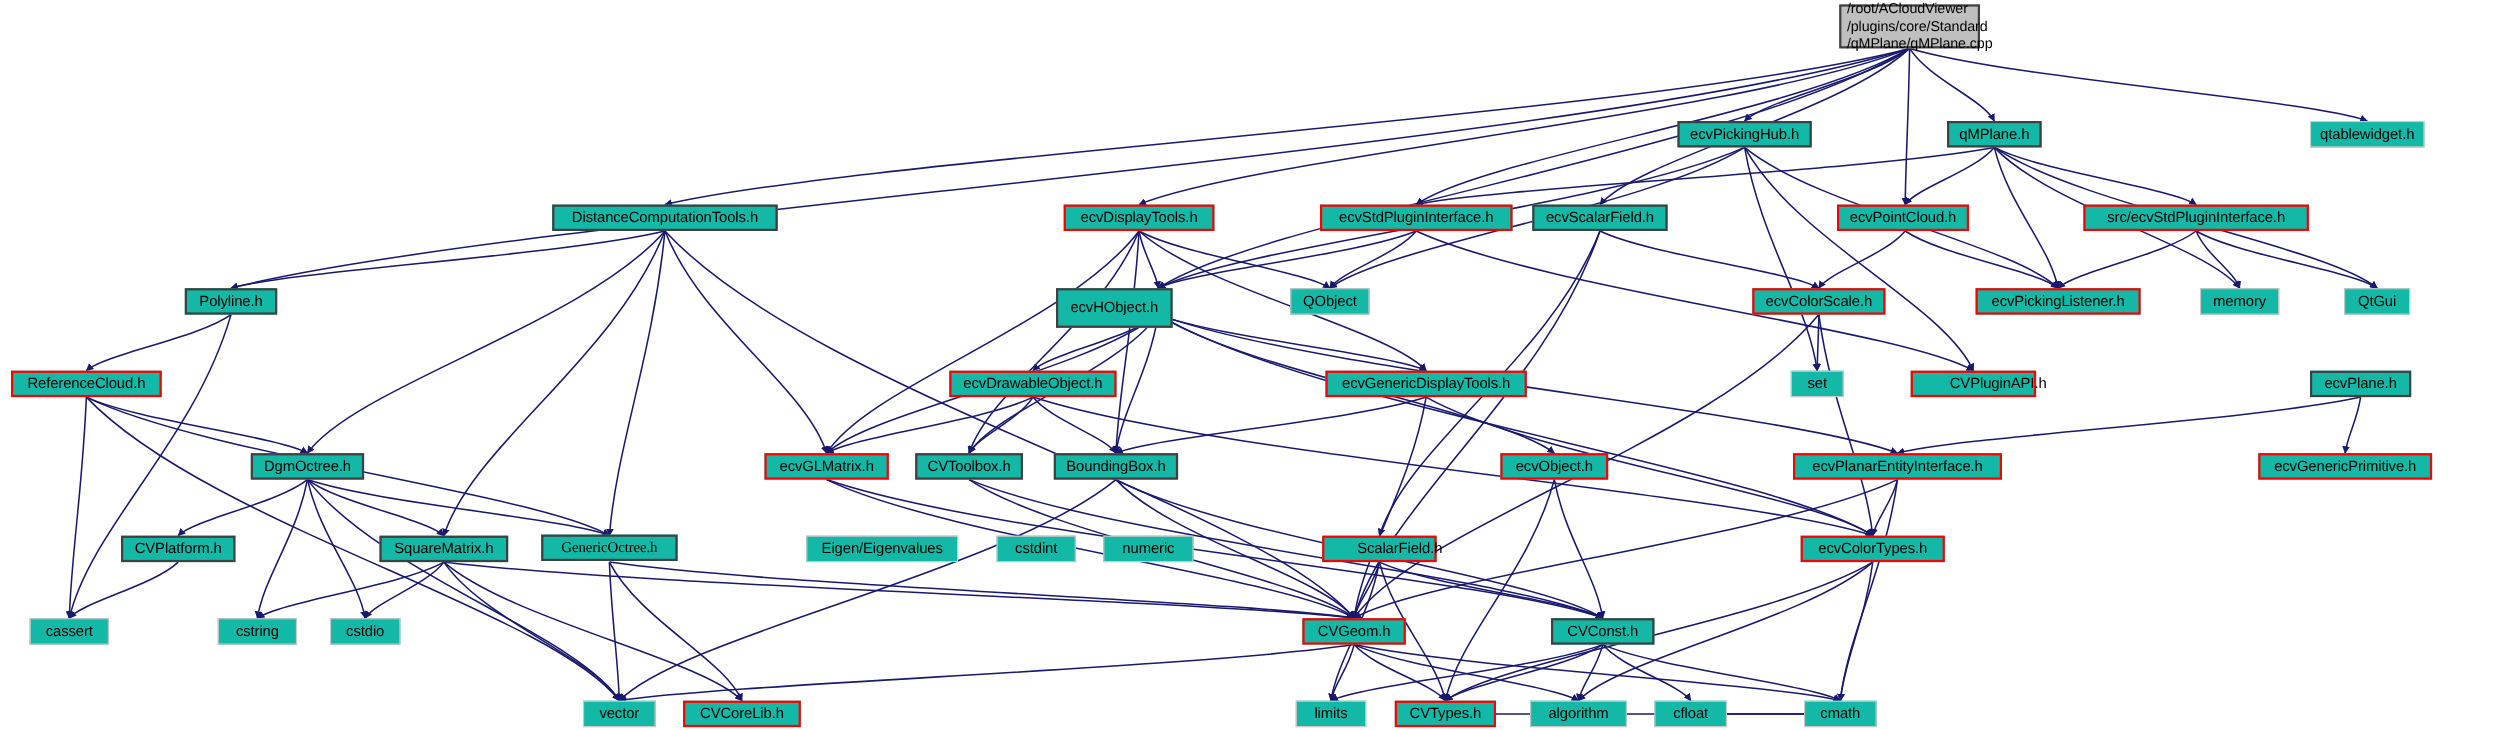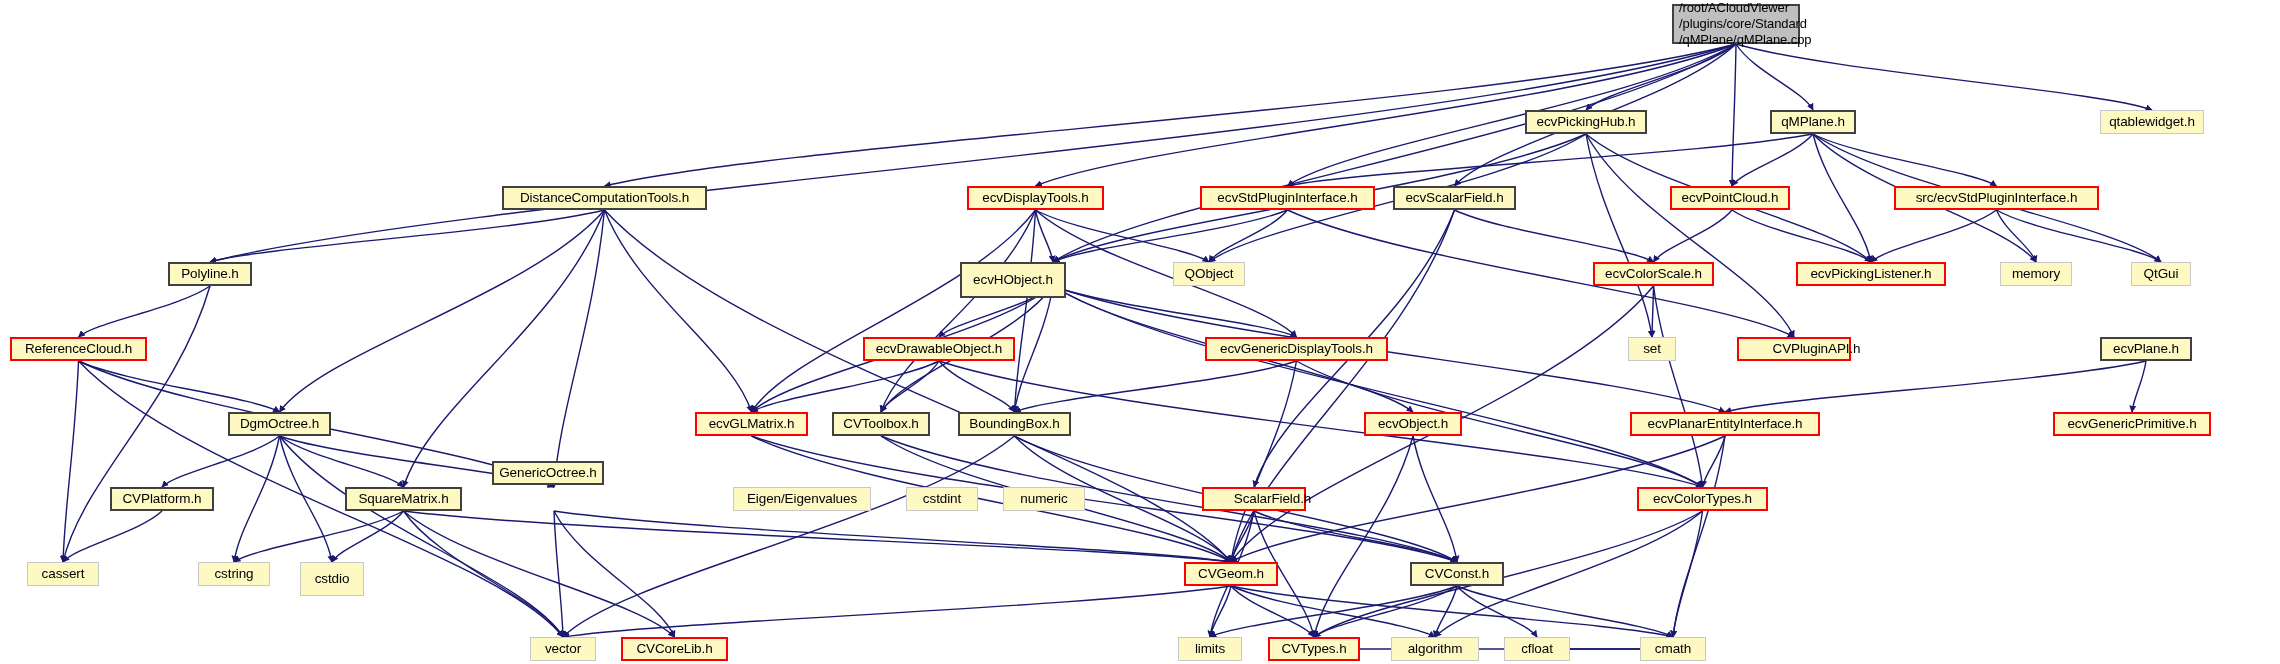--- a/index.html
+++ b/index.html
@@ -25,21 +25,21 @@
     height: 664px;
     pointer-events: none;
   }
   .node {
     position: absolute;
     box-sizing: border-box;
     display: flex;
     align-items: center;
     justify-content: center;
     text-align: left;
-    background: #fef9c3;
+    background: #14b8a6;
     border: 1px solid #c0c0c0;
     color: #000000;
     font-size: 13.5px;
     line-height: 1.12;
     white-space: pre;
     letter-spacing: -0.1px;
   }
   .node.n-hdr {
     border: 2px solid #404040;
   }
@@ -216,29 +216,29 @@
       <div class="node n-hdr" style="left: 2100px; top: 337px; width: 92px; height: 24px;">ecvPlane.h</div>
       <div class="node n-hdr" style="left: 228px; top: 412px; width: 103px; height: 24px;">DgmOctree.h</div>
       <div class="node n-red" style="left: 695px; top: 412px; width: 113px; height: 24px;">ecvGLMatrix.h</div>
       <div class="node n-hdr" style="left: 832px; top: 412px; width: 98px; height: 24px;">CVToolbox.h</div>
       <div class="node n-hdr" style="left: 958px; top: 412px; width: 113px; height: 24px;">BoundingBox.h</div>
       <div class="node n-red" style="left: 1364px; top: 412px; width: 98px; height: 24px;">ecvObject.h</div>
       <div class="node n-red" style="left: 1630px; top: 412px; width: 190px; height: 24px;">ecvPlanarEntityInterface.h</div>
       <div class="node n-red" style="left: 2053px; top: 412px; width: 158px; height: 24px;">ecvGenericPrimitive.h</div>
       <div class="node n-hdr" style="left: 110px; top: 487px; width: 104px; height: 24px;">CVPlatform.h</div>
       <div class="node n-hdr" style="left: 345px; top: 487px; width: 117px; height: 24px;">SquareMatrix.h</div>
-      <div class="node n-hdr" style="left: 492px; top: 461px; width: 112px; height: 24px;">GenericOctree.h</div>
+      <div class="node n-hdr" style="left: 492px; top: 486px; width: 124px; height: 24px; font-family: Liberation Serif, serif;">GenericOctree.h</div>
       <div class="node n-sys" style="left: 733px; top: 487px; width: 138px; height: 24px;">Eigen/Eigenvalues</div>
       <div class="node n-sys" style="left: 906px; top: 487px; width: 72px; height: 24px;">cstdint</div>
       <div class="node n-sys" style="left: 1003px; top: 487px; width: 82px; height: 24px;">numeric</div>
       <div class="node n-red" style="left: 1202px; top: 487px; width: 104px; height: 24px; padding-left: 37px;">ScalarField.h</div>
       <div class="node n-red" style="left: 1637px; top: 487px; width: 131px; height: 24px;">ecvColorTypes.h</div>
       <div class="node n-sys" style="left: 27px; top: 562px; width: 72px; height: 24px;">cassert</div>
       <div class="node n-sys" style="left: 198px; top: 562px; width: 72px; height: 24px;">cstring</div>
-      <div class="node n-sys" style="left: 300px; top: 562px; width: 64px; height: 34px;">cstdio</div>
+      <div class="node n-sys" style="left: 300px; top: 562px; width: 64px; height: 24px;">cstdio</div>
       <div class="node n-red" style="left: 1184px; top: 562px; width: 94px; height: 24px;">CVGeom.h</div>
       <div class="node n-hdr" style="left: 1410px; top: 562px; width: 94px; height: 24px;">CVConst.h</div>
       <div class="node n-sys" style="left: 530px; top: 637px; width: 66px; height: 24px;">vector</div>
       <div class="node n-red" style="left: 621px; top: 637px; width: 107px; height: 24px;">CVCoreLib.h</div>
       <div class="node n-sys" style="left: 1178px; top: 637px; width: 64px; height: 24px;">limits</div>
       <div class="node n-red" style="left: 1268px; top: 637px; width: 92px; height: 24px;">CVTypes.h</div>
       <div class="node n-sys" style="left: 1391px; top: 637px; width: 88px; height: 24px;">algorithm</div>
       <div class="node n-sys" style="left: 1504px; top: 637px; width: 66px; height: 24px;">cfloat</div>
       <div class="node n-sys" style="left: 1640px; top: 637px; width: 66px; height: 24px;">cmath</div>
     </div>

